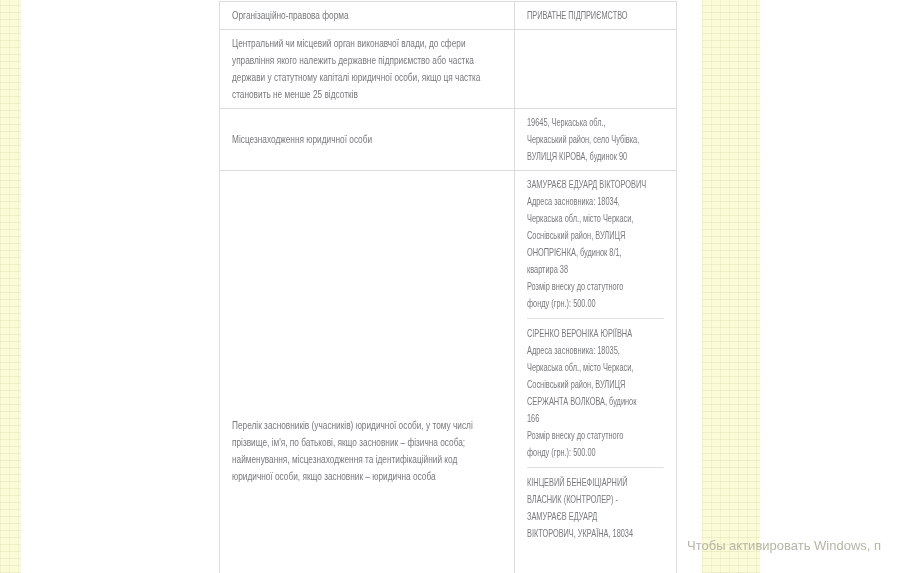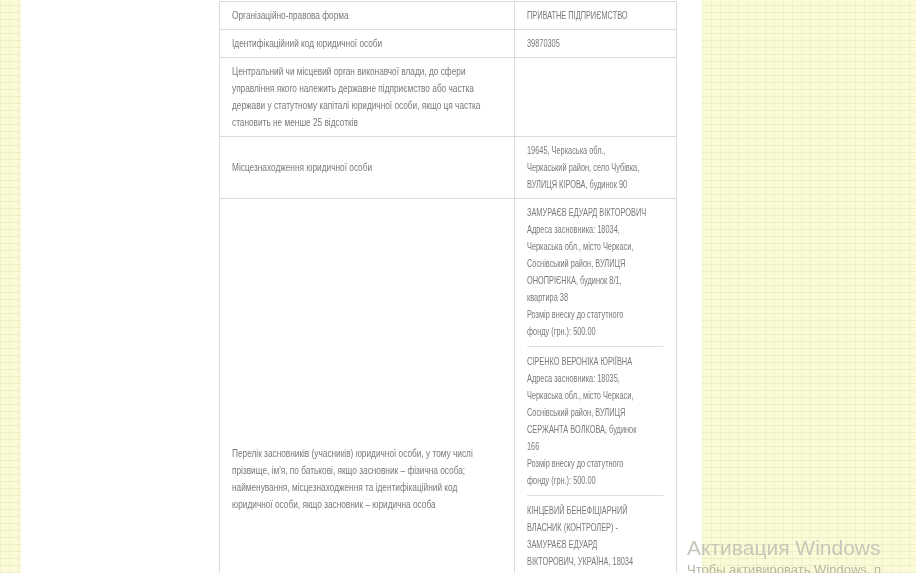--- a/index.html
+++ b/index.html
@@ -1,21 +1,21 @@
 <!DOCTYPE html>
 <html><head>
 <meta charset="utf-8">
 <style>
   html, body { margin: 0; padding: 0; overflow: hidden; }
   body {
     width: 916px; height: 573px; position: relative;
     font-family: "Liberation Sans", sans-serif;
   }
   .page {
-    position: absolute; left: 0; top: 0; width: 916px; height: 573px;
+    position: absolute; left: 0; top: 0; width: 760px; height: 573px;
     background-color: #fbfbd8;
     background-image:
       repeating-linear-gradient(0deg,  rgba(176,176,110,.16) 0 1px, rgba(0,0,0,0) 1px 7px),
       repeating-linear-gradient(90deg, rgba(176,176,110,.12) 0 1px, rgba(0,0,0,0) 1px 9px);
   }
   .white-panel {
     position: absolute; left: 21px; top: 0; width: 681px; height: 573px;
     background: #ffffff;
   }
   table.info-table {
@@ -58,28 +58,20 @@
           <col class="c1">
           <col class="c2">
         </colgroup>
       <tbody>
         <tr class="r1">
           <td class="lbl">
             <div class="tx">Організаційно-правова форма</div>
           </td>
           <td class="val">
             <div class="tx">ПРИВАТНЕ ПІДПРИЄМСТВО</div>
-          </td>
-        </tr>
-        <tr class="r3">
-          <td class="lbl">
-            <div class="tx">Ідентифікаційний код юридичної особи</div>
-          </td>
-          <td class="val">
-            <div class="tx">39870305</div>
           </td>
         </tr>
         <tr class="r4">
           <td class="lbl">
             <div class="tx pre">Центральний чи місцевий орган виконавчої влади, до сфери
 управління якого належить державне підприємство або частка
 держави у статутному капіталі юридичної особи, якщо ця частка
 становить не менше 25 відсотків</div>
           </td>
           <td class="val">
@@ -132,16 +124,15 @@
 ВІКТОРОВИЧ, УКРАЇНА, 18034</div>
               </div>
             </div>
           </td>
         </tr>
       </tbody>
     </table>
   </div>
 
   <div class="watermark">
-    <div class="wm1">Активация Windows</div>
     <div class="wm2">Чтобы активировать Windows, п</div>
   </div>
 </div>
 
 </body></html>

